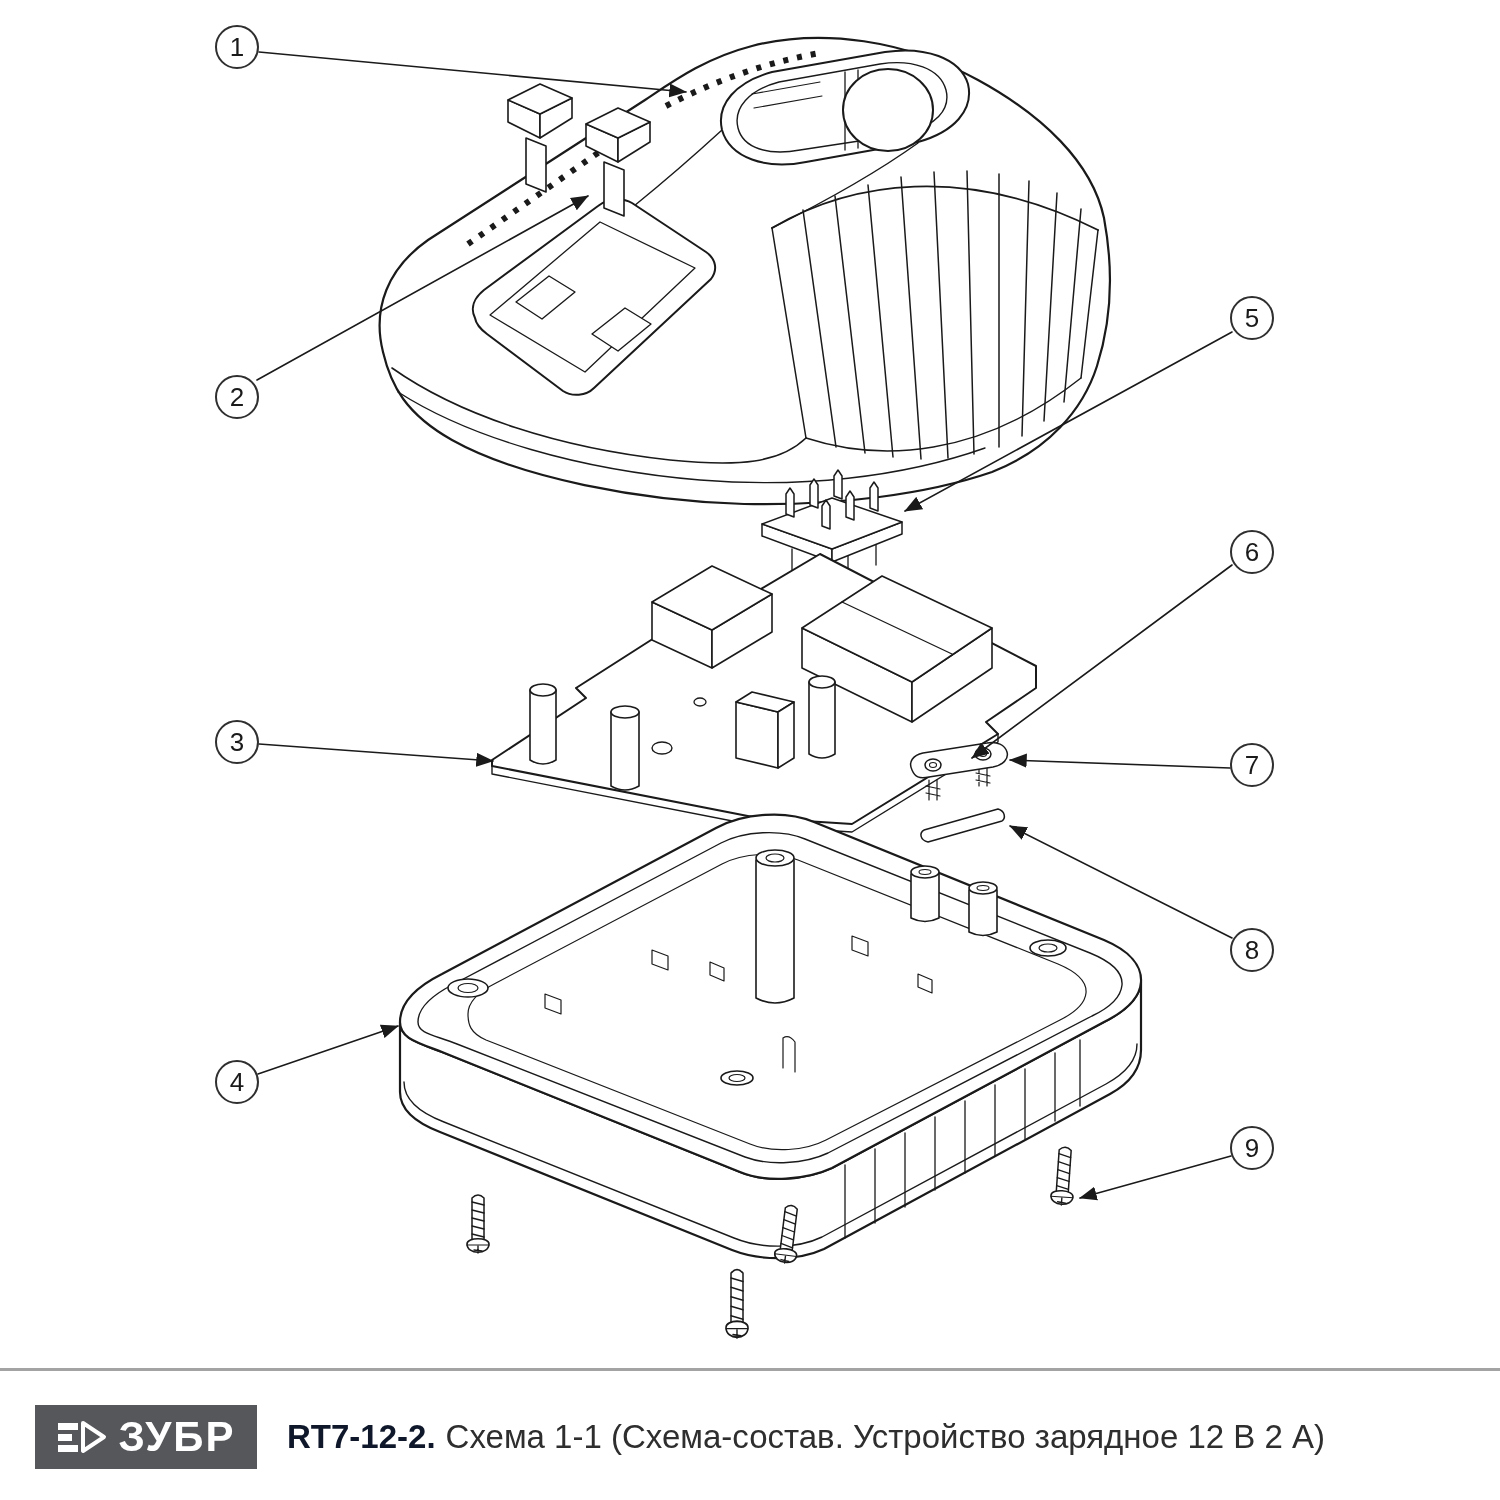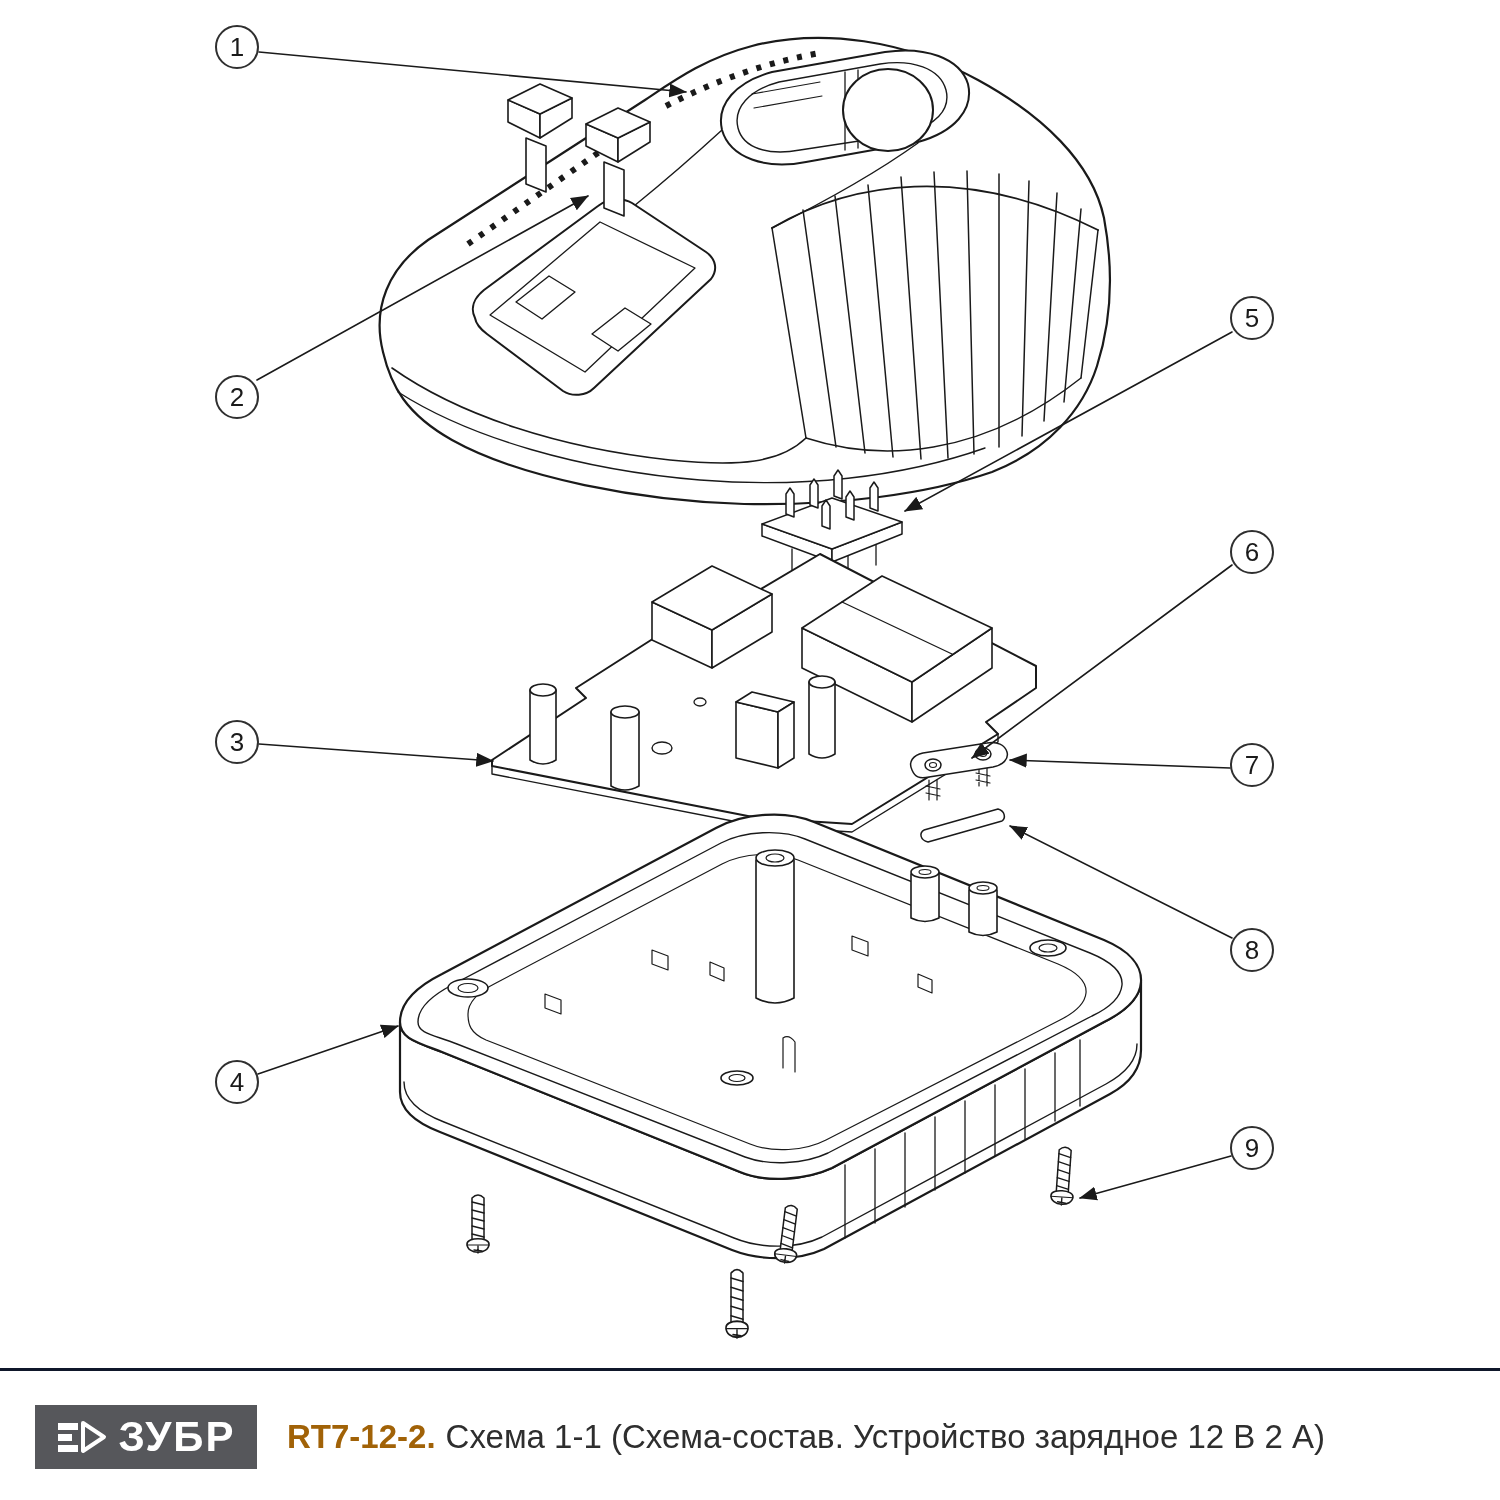--- a/index.html
+++ b/index.html
@@ -2,27 +2,27 @@
 <html><head>
 <meta charset="utf-8">
 <style>
   html,body{margin:0;padding:0;background:#fff;}
   .page{position:relative;width:1500px;height:1500px;background:#fff;
         font-family:"Liberation Sans",sans-serif;overflow:hidden;}
   svg.drawing{position:absolute;left:0;top:0;}
   .callout{position:absolute;width:44px;height:44px;border:2.5px solid #2f2f2f;border-radius:50%;
            background:#fff;display:flex;align-items:center;justify-content:center;
            font-size:26px;color:#1a1a1a;box-sizing:border-box;}
-  .footer{position:absolute;left:0;top:1368px;width:1500px;border-top:3px solid #0f172a;background:#fff;}
+  .footer{position:absolute;left:0;top:1368px;width:1500px;border-top:3px solid #a3a3a3;background:#fff;}
   .footer-row{display:flex;align-items:center;margin:34px 0 0 35px;gap:30px;}
   .logo{width:222px;height:64px;background:#56575b;display:flex;align-items:center;
         justify-content:center;gap:10px;flex:none;}
   .logo-text{color:#fff;font-weight:bold;font-size:42px;letter-spacing:2px;line-height:1;}
   .caption{font-size:33px;color:#2e2e2e;white-space:nowrap;}
-  .model{font-weight:bold;color:#a16207;margin-right:10px;}
+  .model{font-weight:bold;color:#0f172a;margin-right:10px;}
 </style>
 </head>
 <body>
 
 <div class="page">
 
   <svg class="drawing" width="1500" height="1370" viewBox="0 0 1500 1370">
     <defs>
       <marker id="arr" viewBox="0 0 10 8" refX="9.5" refY="4" markerWidth="11" markerHeight="9" orient="auto">
         <path d="M0,0 L10,4 L0,8 Z" fill="#1a1a1a"></path>

